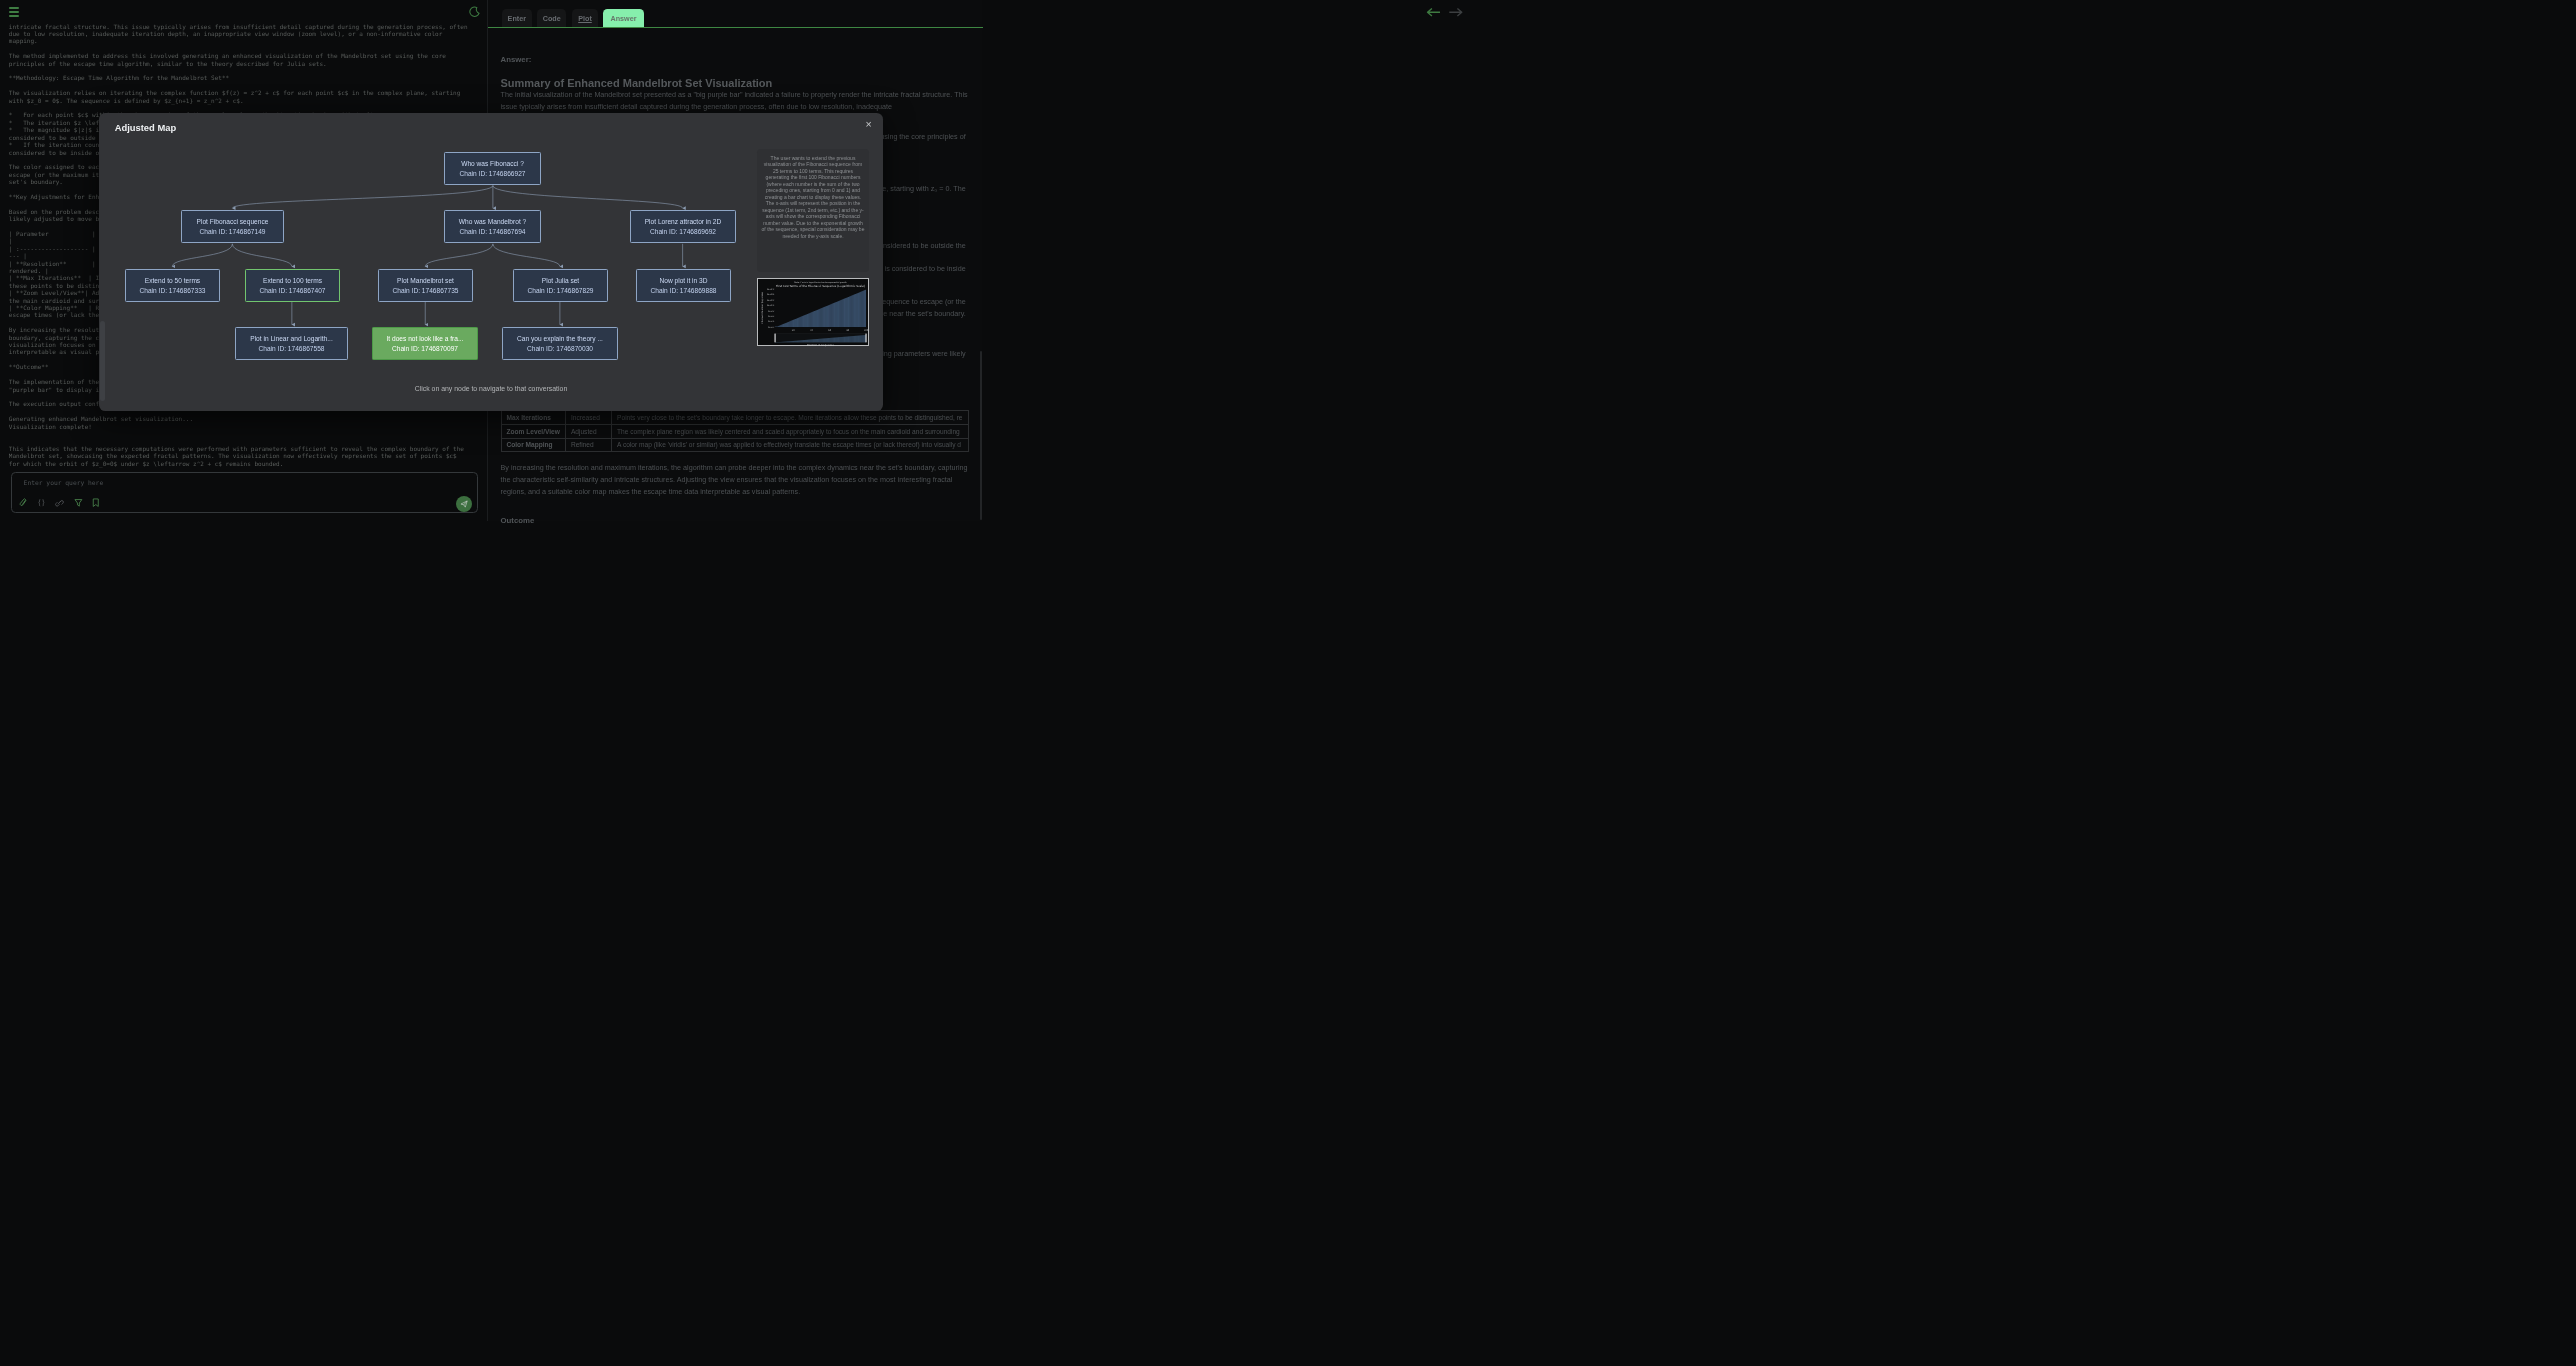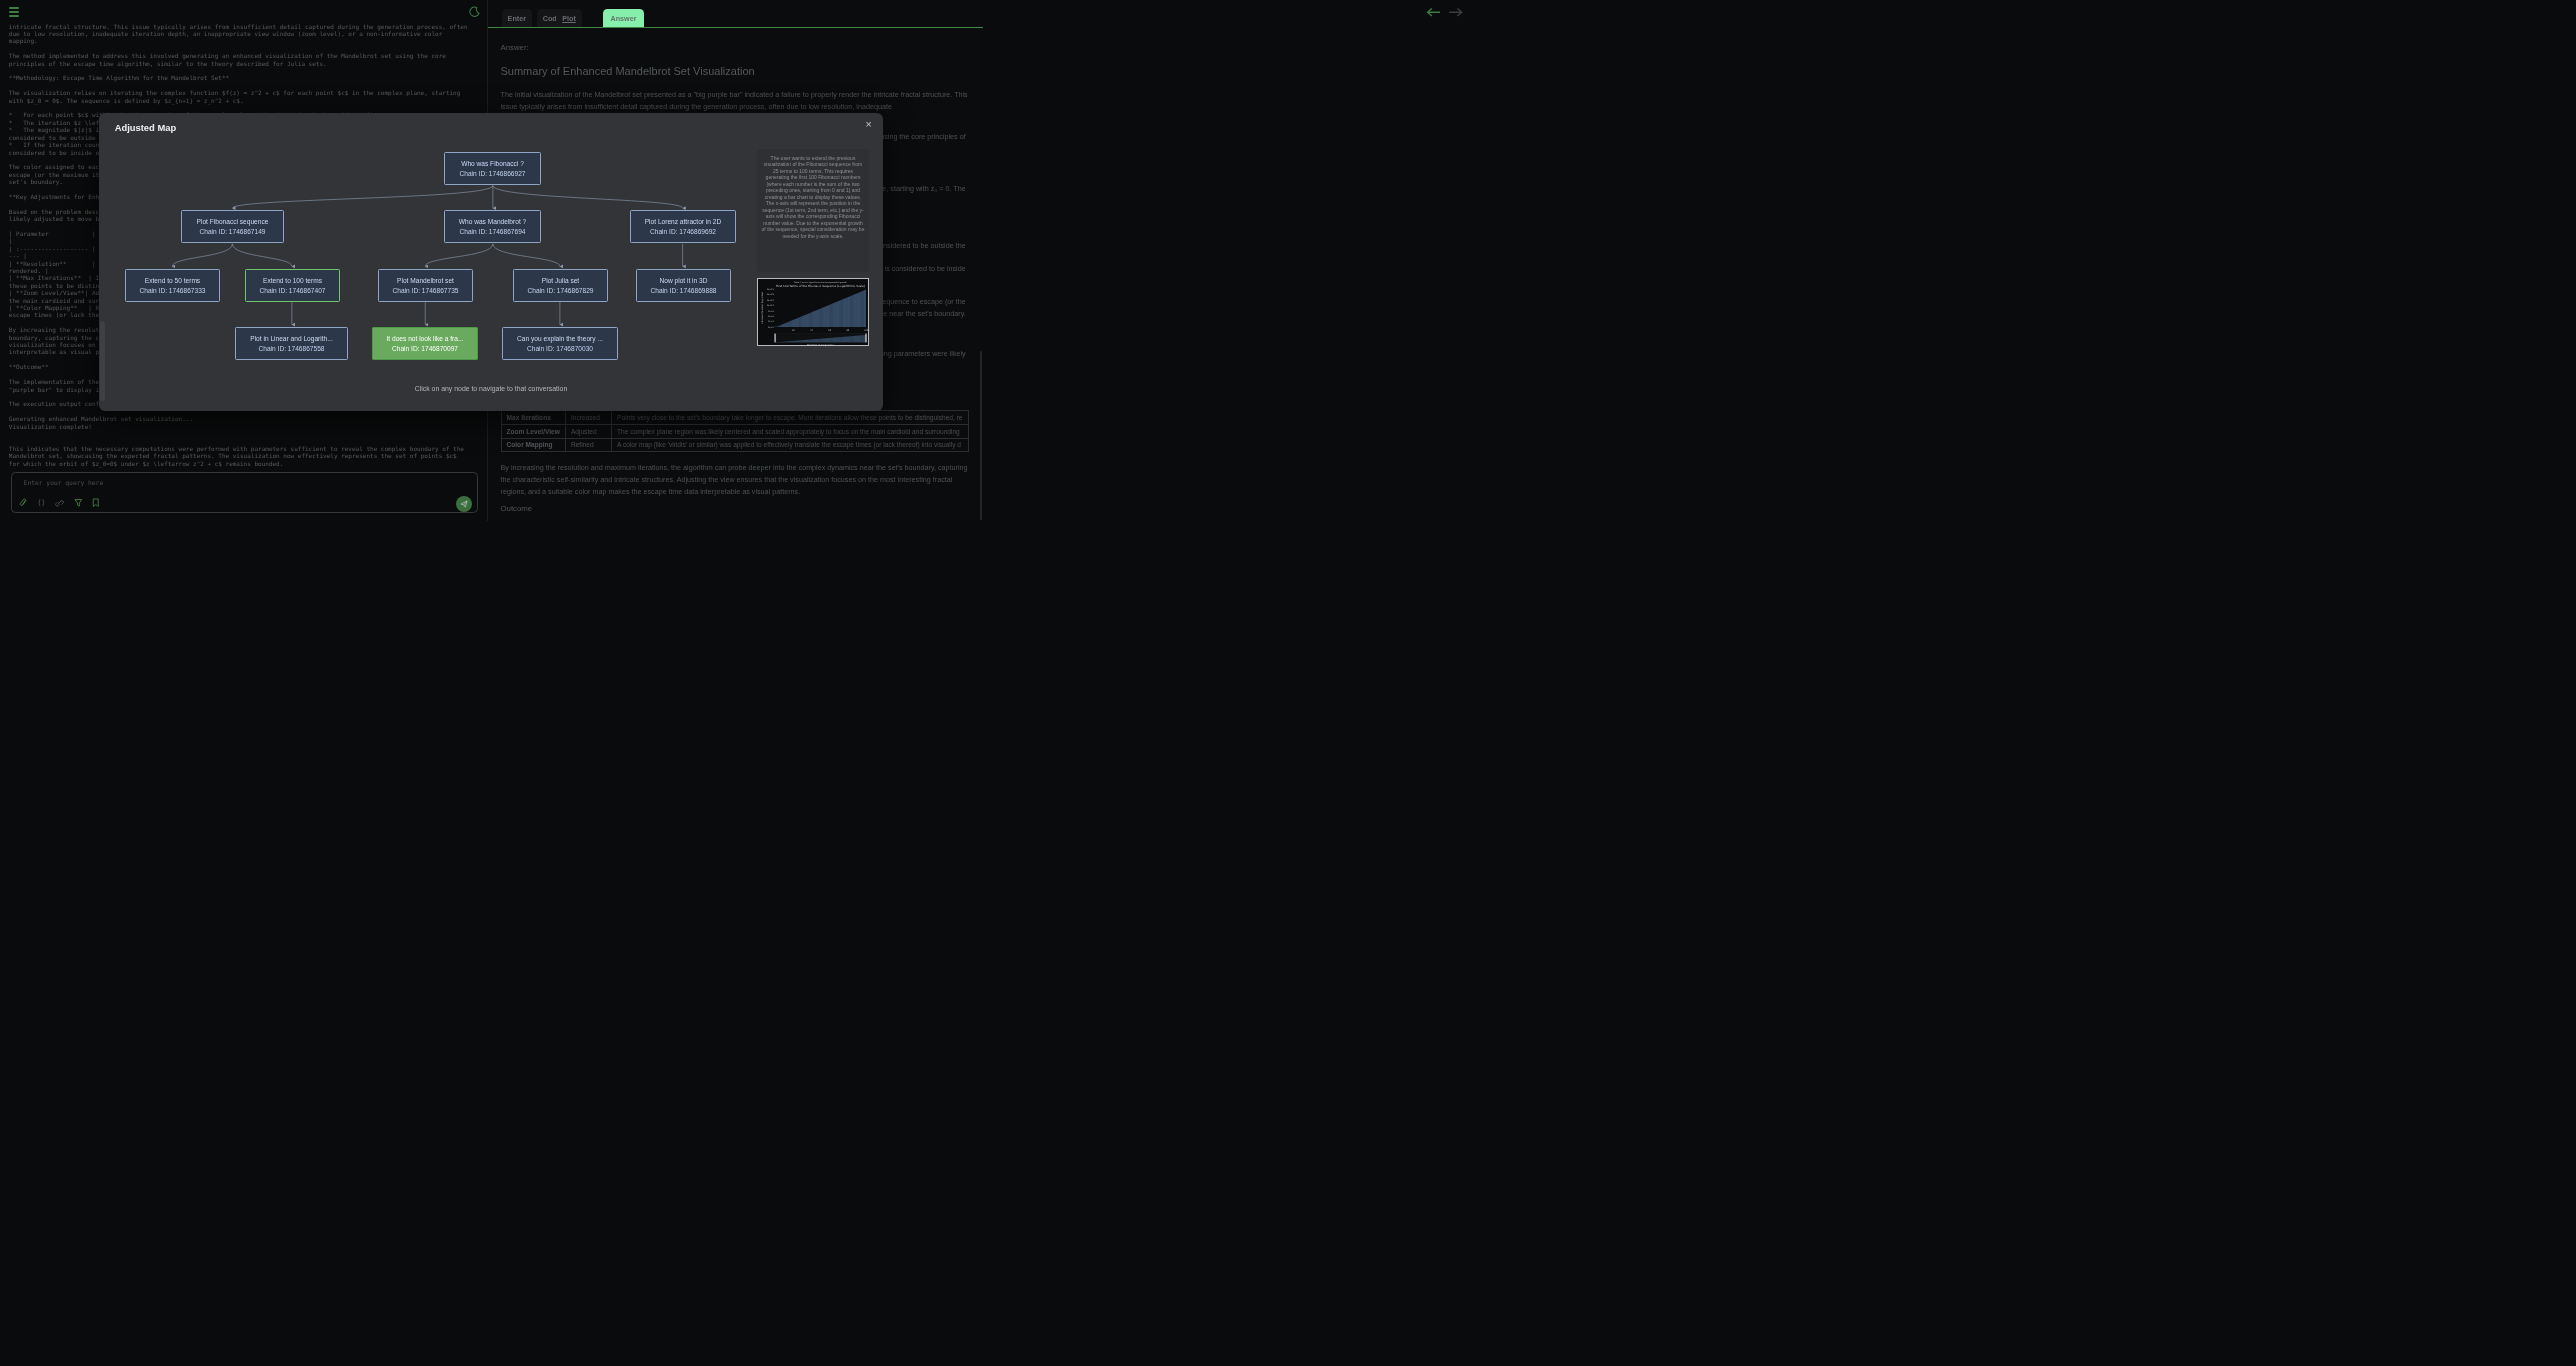--- a/index.html
+++ b/index.html
@@ -27,21 +27,21 @@
   #right-panel { position:absolute; left:487px; top:0; width:495px; height:521px; background:#0b0c0d;
                  border-left:0.6px solid #1b1d1f; }
   #tabbar { position:absolute; left:0; top:9.4px; width:495px; height:17.5px; }
   .tab { position:absolute; top:0; height:17.5px; border-radius:4.4px 4.4px 0 0; background:#151617;
          color:#686c70; font-size:7.2px; font-weight:bold; display:flex; align-items:center;
          justify-content:center; cursor:pointer; }
   .tab.active { background:#86efac; color:#66756a; }
   #tab-underline { position:absolute; left:0; top:27px; width:495px; height:1.3px; background:#3e8742; }
   #nav-arrows { position:absolute; left:937px; top:6.3px; width:41px; height:12.5px; }
 
-  .r-head { position:absolute; left:12.5px; color:#515558; font-weight:normal; }
+  .r-head { position:absolute; left:12.5px; color:#515558; font-weight:bold;margin-top:12px; }
   .r-par  { position:absolute; left:12.5px; width:471px; color:#4e5255; font-size:7.2px; line-height:12px; }
   .cutline { position:absolute; right:16.3px; white-space:nowrap; color:#4e5255; font-size:7.2px; }
 
   #answer-table { position:absolute; left:12.5px; top:410px; width:468px; border-collapse:collapse; }
   #answer-table td { border:0.6px solid #2c2e30; height:13.8px; padding:1.3px 5px; font-size:6.6px;
                      color:#4a4e51; white-space:nowrap; overflow:hidden; }
   #answer-table td.c1 { width:58px; font-weight:bold; color:#53575a; }
   #answer-table td.c2 { width:60px; color:#4e5255; }
 
   #right-scroll { position:absolute; left:492px; top:351px; width:1.9px; height:169px; background:#232527; border-radius:1.3px; }
@@ -171,21 +171,21 @@
         <path d="M1.5 6.5 L11.5 1.5 L8.5 11.5 L6 7.8 Z M6 7.8 L11.5 1.5" fill="none" stroke="#c4cac6" stroke-width="1.1" stroke-linejoin="round"></path>
       </svg>
     </div>
   </div>
 </div>
 
 <div id="right-panel">
   <div id="tabbar">
       <div class="tab" style="left: 13.8px; width: 30px;">Enter</div>
       <div class="tab" style="left: 49px; width: 29.4px; text-align: center;">Code</div>
-      <div class="tab" style="left: 68px; width: 26px; text-decoration: underline;">Plot</div>
+      <div class="tab" style="left: 84px; width: 26px; text-decoration: underline;">Plot</div>
       <div class="tab active" style="left: 115px; width: 41px;">Answer</div>
     </div>
   <div id="tab-underline"></div>
 
   <div class="r-head" style="top:43px; font-size:7.8px;">Answer:</div>
   <div class="r-head" style="top:65px; font-size:11px; color:#55595c;">Summary of Enhanced Mandelbrot Set Visualization</div>
   <div class="r-par" style="top:89px;">The initial visualization of the Mandelbrot set presented as a "big purple bar" indicated a failure to properly render the intricate fractal structure. This issue typically arises from insufficient detail captured during the generation process, often due to low resolution, inadequate</div>
 
   <div id="cutlines">
       <div class="cutline" style="top: 132px;">The method implemented to address this involved generating an enhanced visualization of the Mandelbrot set using the core principles of</div>

